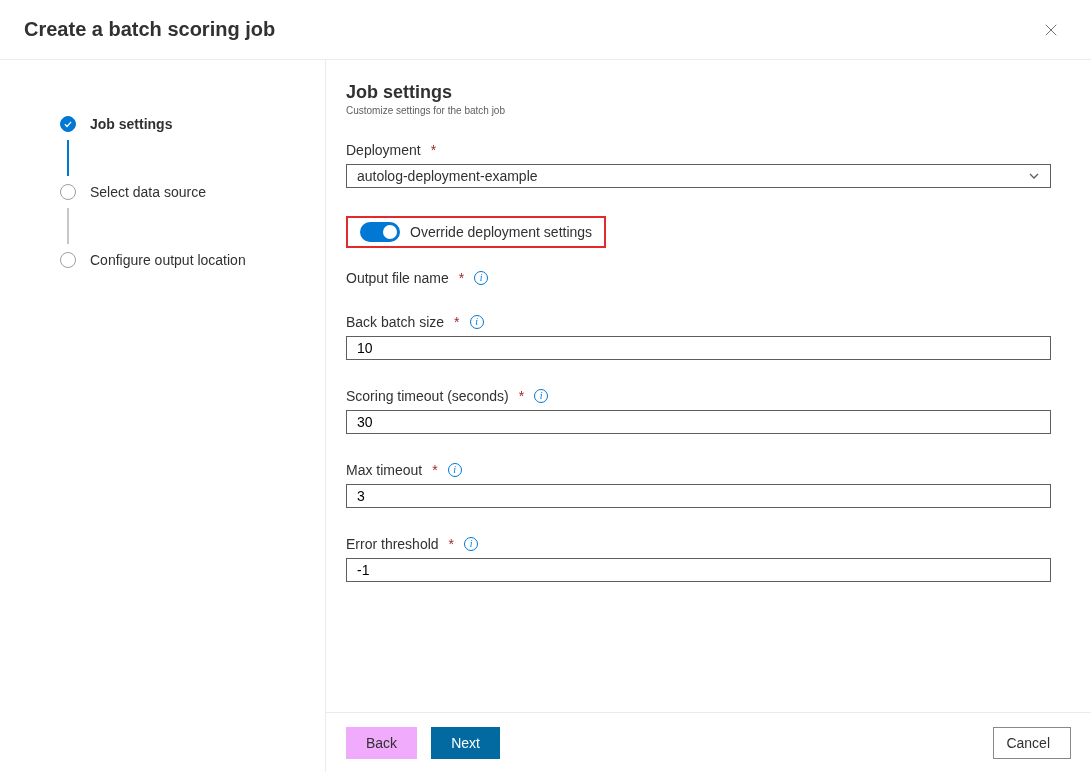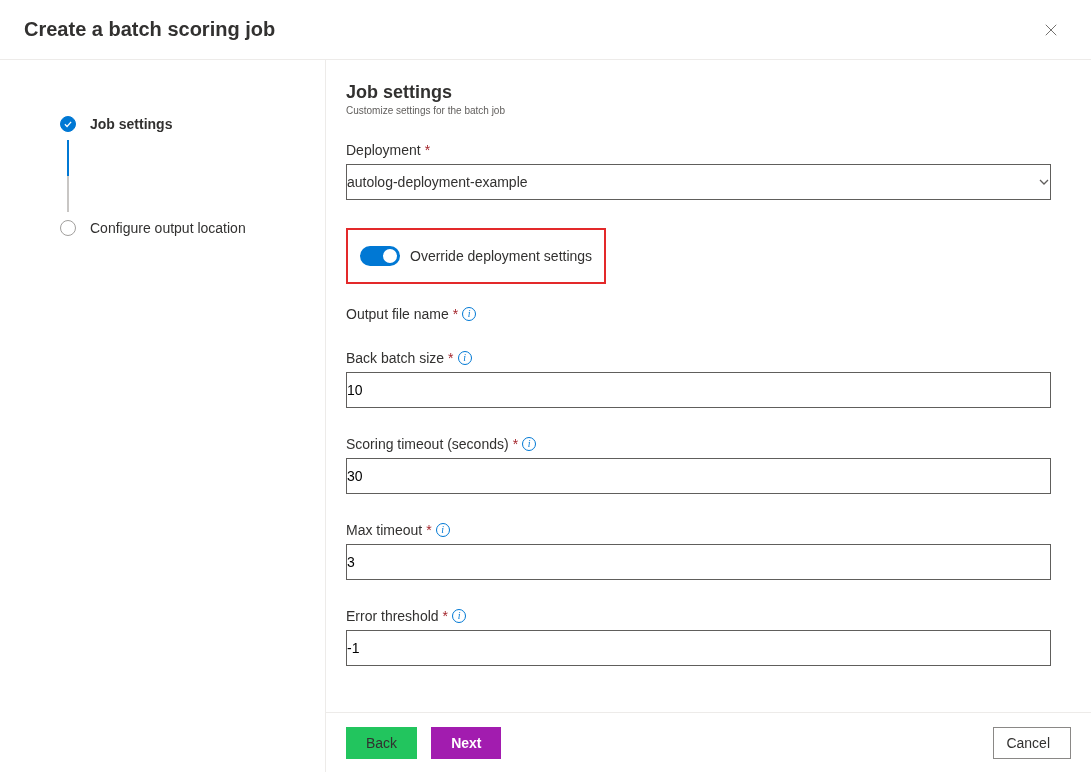--- a/index.html
+++ b/index.html
@@ -77,54 +77,54 @@
     margin: 0 0 2px 0;
     font-size: 18px; font-weight: 600;
   }
   .section-sub {
     margin: 0 0 26px 0;
     font-size: 10px; color: #605e5c;
   }
 
   .field { margin-bottom: 28px; }
   .field-label {
-    display: flex; align-items: center; gap: 4px;
+    display: flex; align-items: center; gap: 10px;
     font-size: 14px; font-weight: 400;
     margin-bottom: 6px;
   }
   .req { color: #a4262c; }
   .info-icon {
     width: 14px; height: 14px;
     border: 1px solid #0078d4; border-radius: 50%;
     color: #0078d4;
     font-size: 10px; font-style: italic; font-family: Georgia, serif;
     display: inline-flex; align-items: center; justify-content: center;
     line-height: 1;
   }
   .input, .select {
-    width: 100%; height: 36px;
+    width: 100%; height: 24px;
     border: 1px solid #605e5c;
-    padding: 0 0;
+    padding: 0 10px;
     font-size: 14px;
     font-family: inherit;
     background: #fff;
     outline: none;
   }
   .select {
     display: flex; align-items: center; justify-content: space-between;
     cursor: pointer;
   }
   .chevron {
     width: 12px; height: 12px;
     color: #605e5c;
   }
 
   .highlight-box {
     border: 2px solid #e3292a;
-    padding: 16px 12px;
+    padding: 4px 12px;
     display: inline-flex; align-items: center; gap: 10px;
     margin-bottom: 22px;
   }
   .toggle {
     width: 40px; height: 20px;
     background: #0078d4;
     border-radius: 10px;
     position: relative;
     cursor: pointer;
   }
@@ -142,22 +142,22 @@
     padding: 0 20px;
     display: flex; align-items: center; justify-content: space-between;
   }
   .footer-left { display: flex; gap: 14px; }
   .btn {
     height: 32px; padding: 0 20px;
     font-size: 14px; font-family: inherit;
     border: none; cursor: pointer;
     display: inline-flex; align-items: center; justify-content: center;
   }
-  .btn-default { background: #22c55e; color: #323130; }
-  .btn-primary { background: #a21caf; color: #fff; font-weight: 700; }
+  .btn-default { background: #f0abfc; color: #323130; }
+  .btn-primary { background: #0369a1; color: #fff; font-weight: 400; }
   .btn-secondary { background: #fff; border: 1px solid #8a8886; color: #323130; padding-left: 12px; }
 
   
   .scroll::-webkit-scrollbar { width: 16px; }
   .scroll::-webkit-scrollbar-track { background: #f3f2f1; }
   .scroll::-webkit-scrollbar-thumb { background: #c8c6c4; }
 </style>
 </head>
 <body>
 
@@ -177,20 +177,24 @@
     <div class="step completed">
       <span class="step-icon">
         <svg viewBox="0 0 16 16" width="10" height="10" stroke="#fff" stroke-width="2" fill="none">
           <polyline points="3,8.5 6.5,12 13,4.5"></polyline>
         </svg>
       </span>
       <span class="step-label">Job settings</span>
     </div>
     <div class="step-connector active"></div>
 
+    <div class="step">
+      <span class="step-icon"></span>
+      <span class="step-label">Select data source</span>
+    </div>
     <div class="step-connector"></div>
 
     <div class="step">
       <span class="step-icon"></span>
       <span class="step-label">Configure output location</span>
     </div>
   </div>
 
   <div class="main">
     <div class="scroll">

